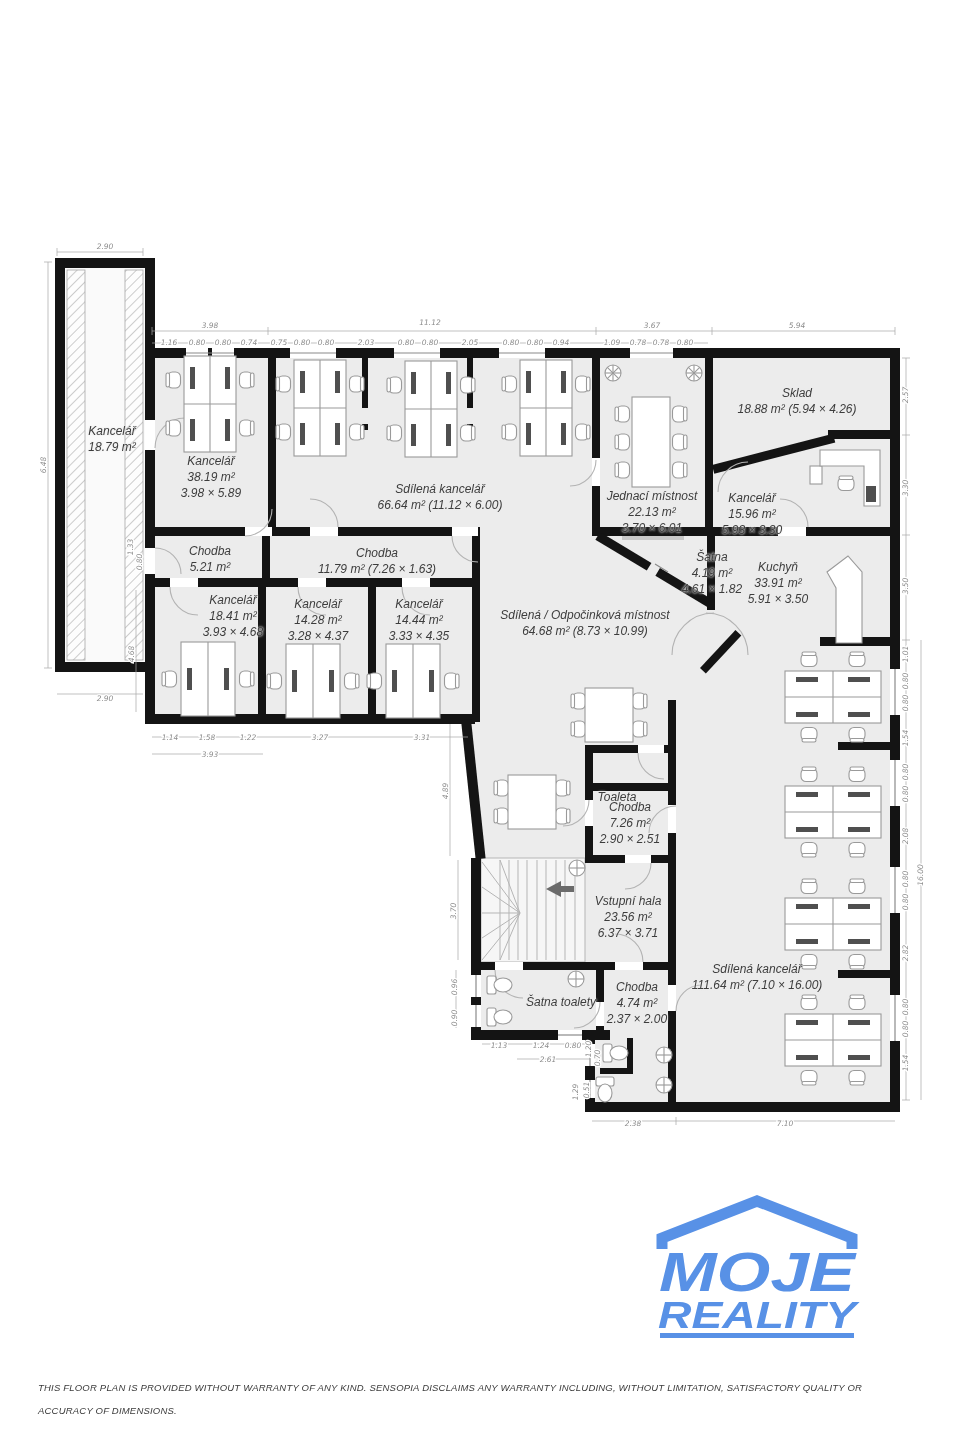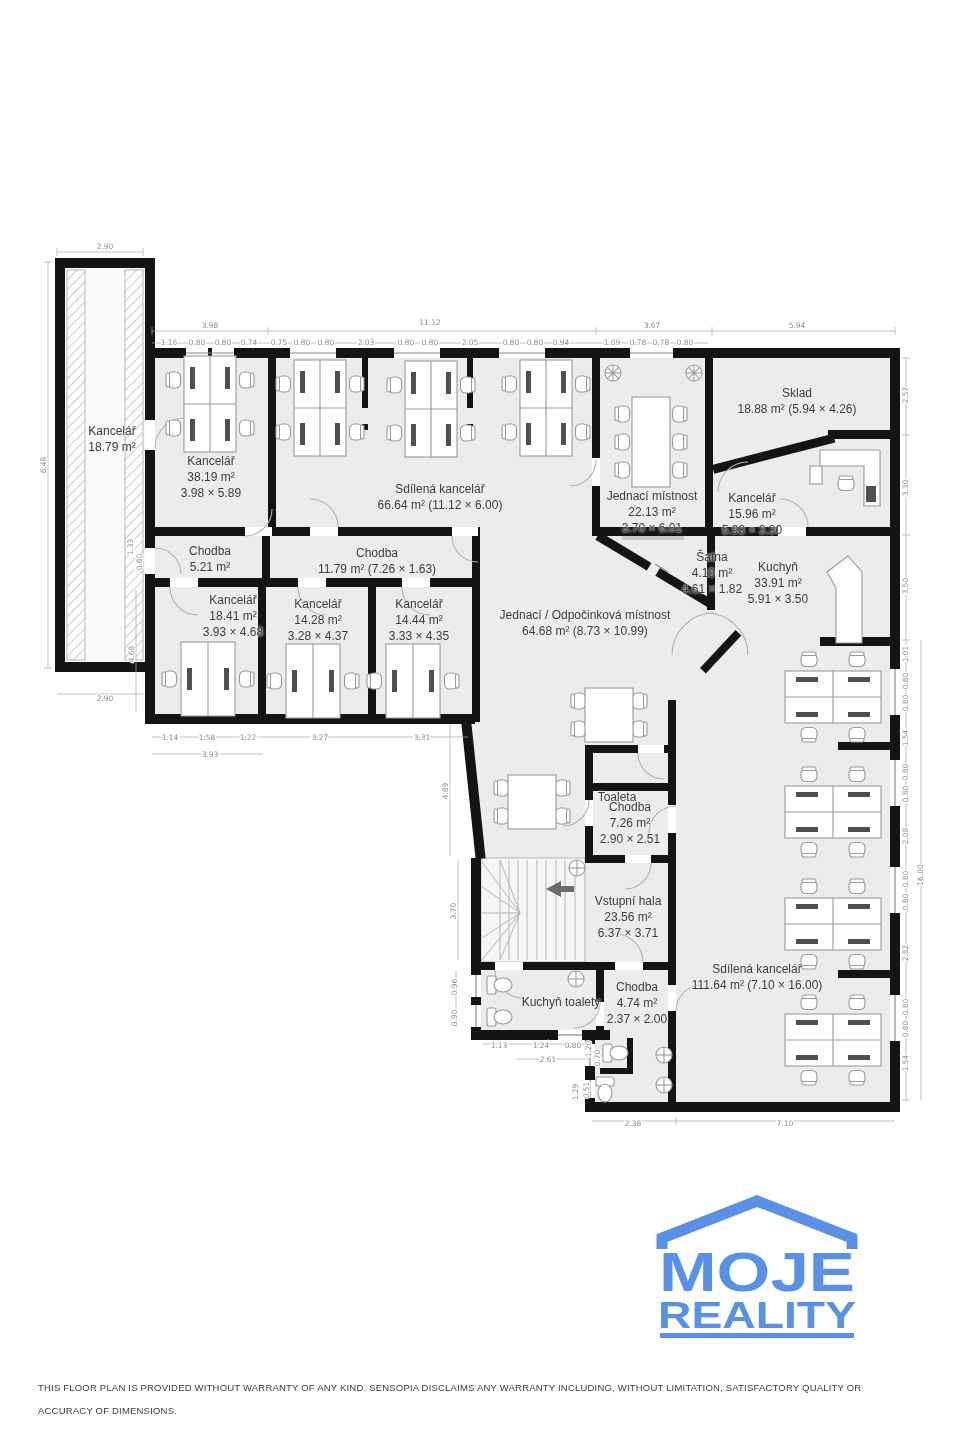--- a/index.html
+++ b/index.html
@@ -1,17 +1,17 @@
 <!DOCTYPE html>
 <html><head>
 <meta charset="utf-8">
 <style>
   html,body{margin:0;padding:0;background:#fff;}
   #page{position:relative;width:960px;height:1440px;background:#fff;overflow:hidden;
-        font-family:"Liberation Sans",sans-serif;}
+        font-family:"Liberation Sans",sans-serif;font-style:italic;}
   #plan-svg{position:absolute;left:0;top:0;}
   .wall{fill:#141414;stroke:none;}
   .winr{fill:#ffffff;stroke:none;}
   .winline{stroke:#8a8a8a;stroke-width:1.2;}
   .arc{fill:none;stroke:#b3b3b3;stroke-width:1.1;}
   .diml{stroke:#a6a6a6;stroke-width:0.7;}
   .dimt{fill:#8c8c8c;font-size:7.5px;text-anchor:middle;font-family:"DejaVu Sans",sans-serif;
         stroke:#ffffff;stroke-width:2.5px;paint-order:stroke;}
   .stair{stroke:#b5b5b5;stroke-width:1;fill:none;}
   .rl{position:absolute;transform:translateX(-50%);text-align:center;color:#3d3d3d;
@@ -479,38 +479,38 @@
     <span>Šatna</span>
     <span>4.19 m²</span>
     <span>4.61 × 1.82</span>
   </div>
   <div class="rl" style="left:778px;top:559px;">
     <span>Kuchyň</span>
     <span>33.91 m²</span>
     <span>5.91 × 3.50</span>
   </div>
   <div class="rl" style="left:585px;top:607px;">
-    <span>Jednací / Odpočinková místnost</span>
+    <span>Sdílená / Odpočinková místnost</span>
     <span>64.68 m² (8.73 × 10.99)</span>
   </div>
   <div class="rl" style="left:617px;top:789px;">
     <span>Toaleta</span>
   </div>
   <div class="rl" style="left:630px;top:799px;">
     <span>Chodba</span>
     <span>7.26 m²</span>
     <span>2.90 × 2.51</span>
   </div>
   <div class="rl" style="left:628px;top:893px;">
     <span>Vstupní hala</span>
     <span>23.56 m²</span>
     <span>6.37 × 3.71</span>
   </div>
   <div class="rl" style="left:561px;top:994px;">
-    <span>Kuchyň toalety</span>
+    <span>Šatna toalety</span>
   </div>
   <div class="rl" style="left:637px;top:979px;">
     <span>Chodba</span>
     <span>4.74 m²</span>
     <span>2.37 × 2.00</span>
   </div>
   <div class="rl" style="left:757px;top:961px;">
     <span>Sdílená kancelář</span>
     <span>111.64 m² (7.10 × 16.00)</span>
   </div>

